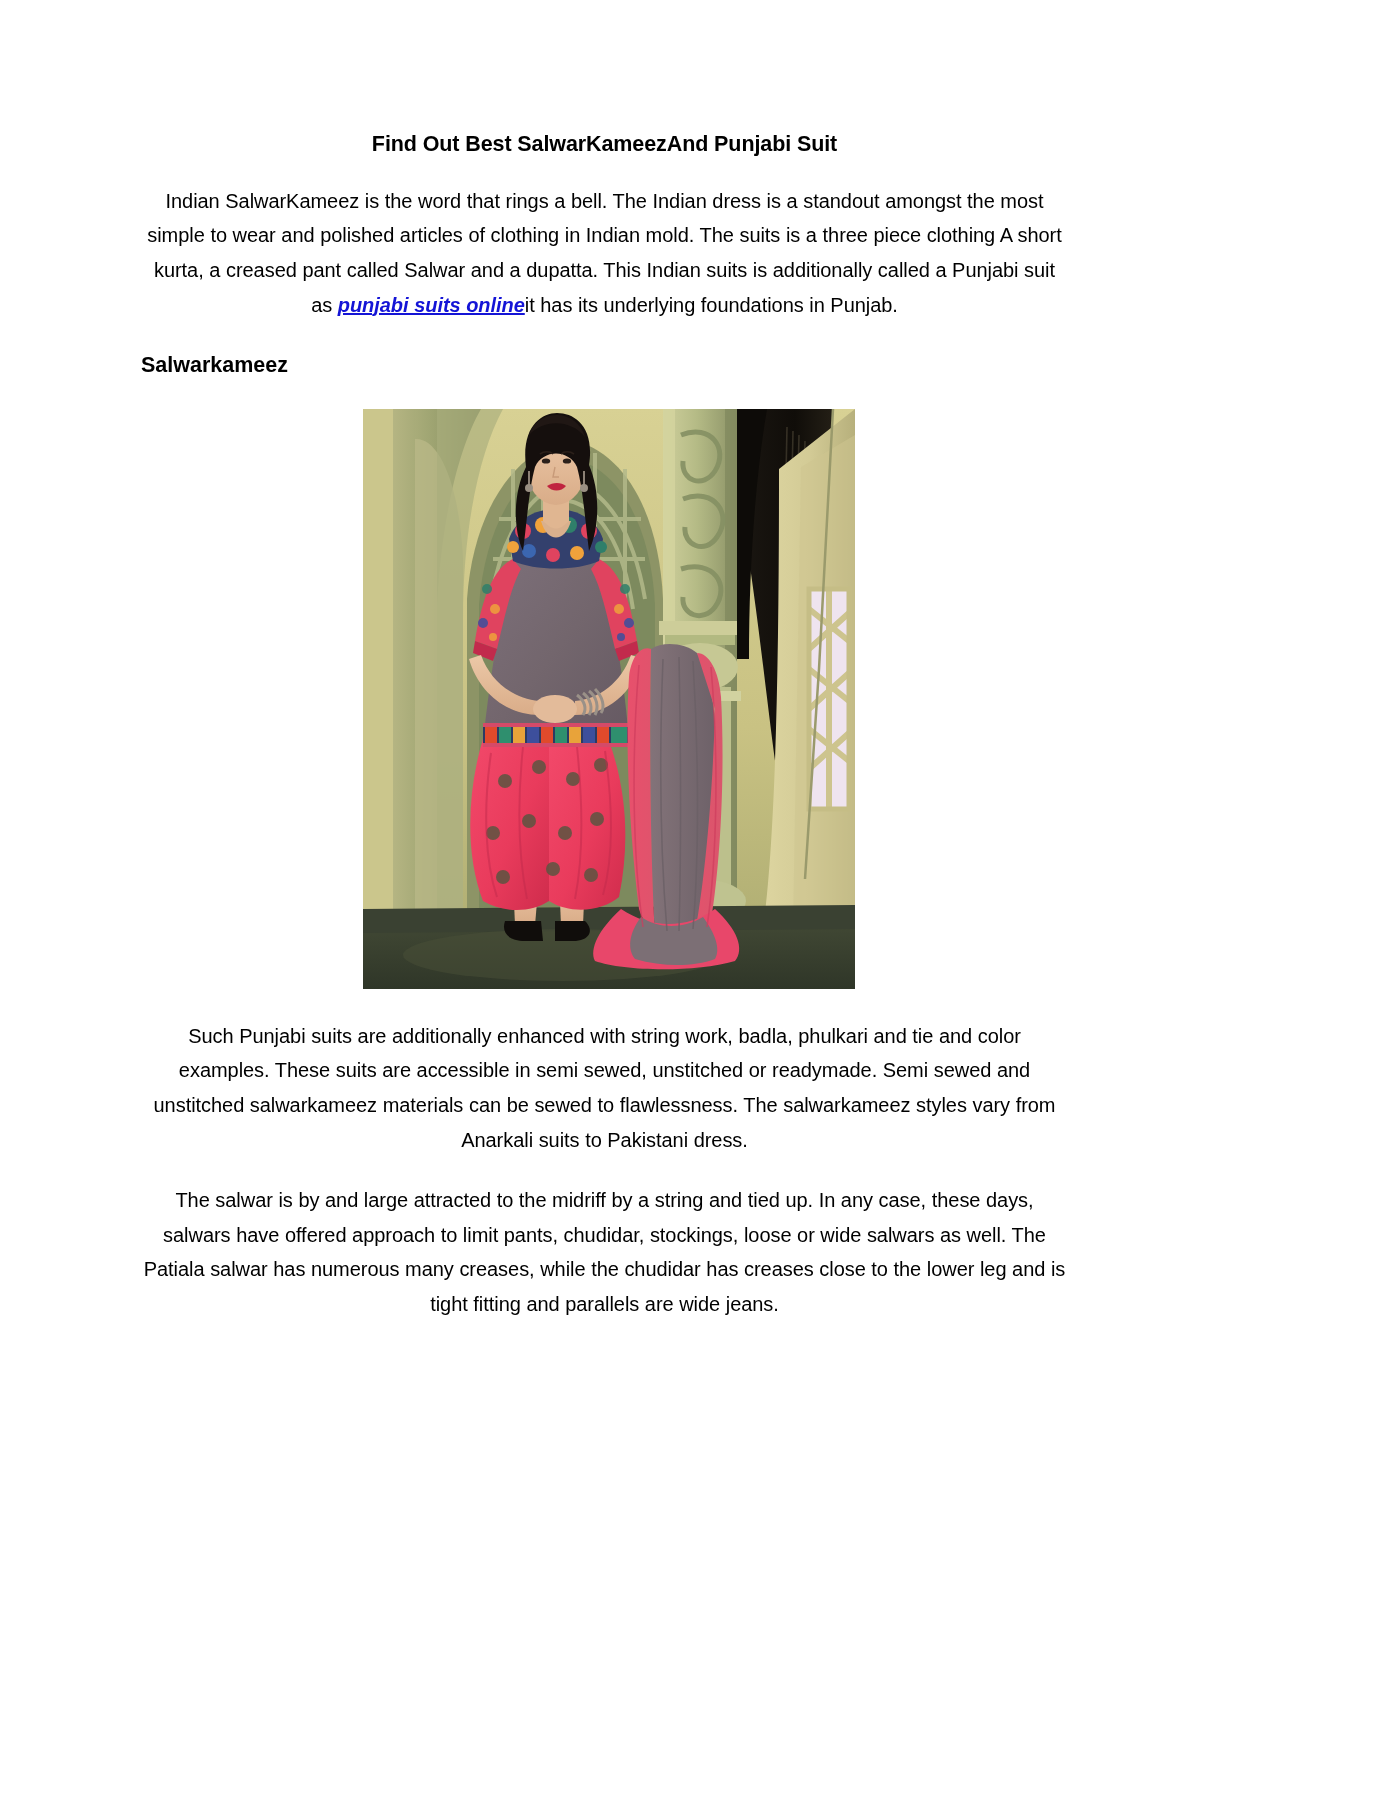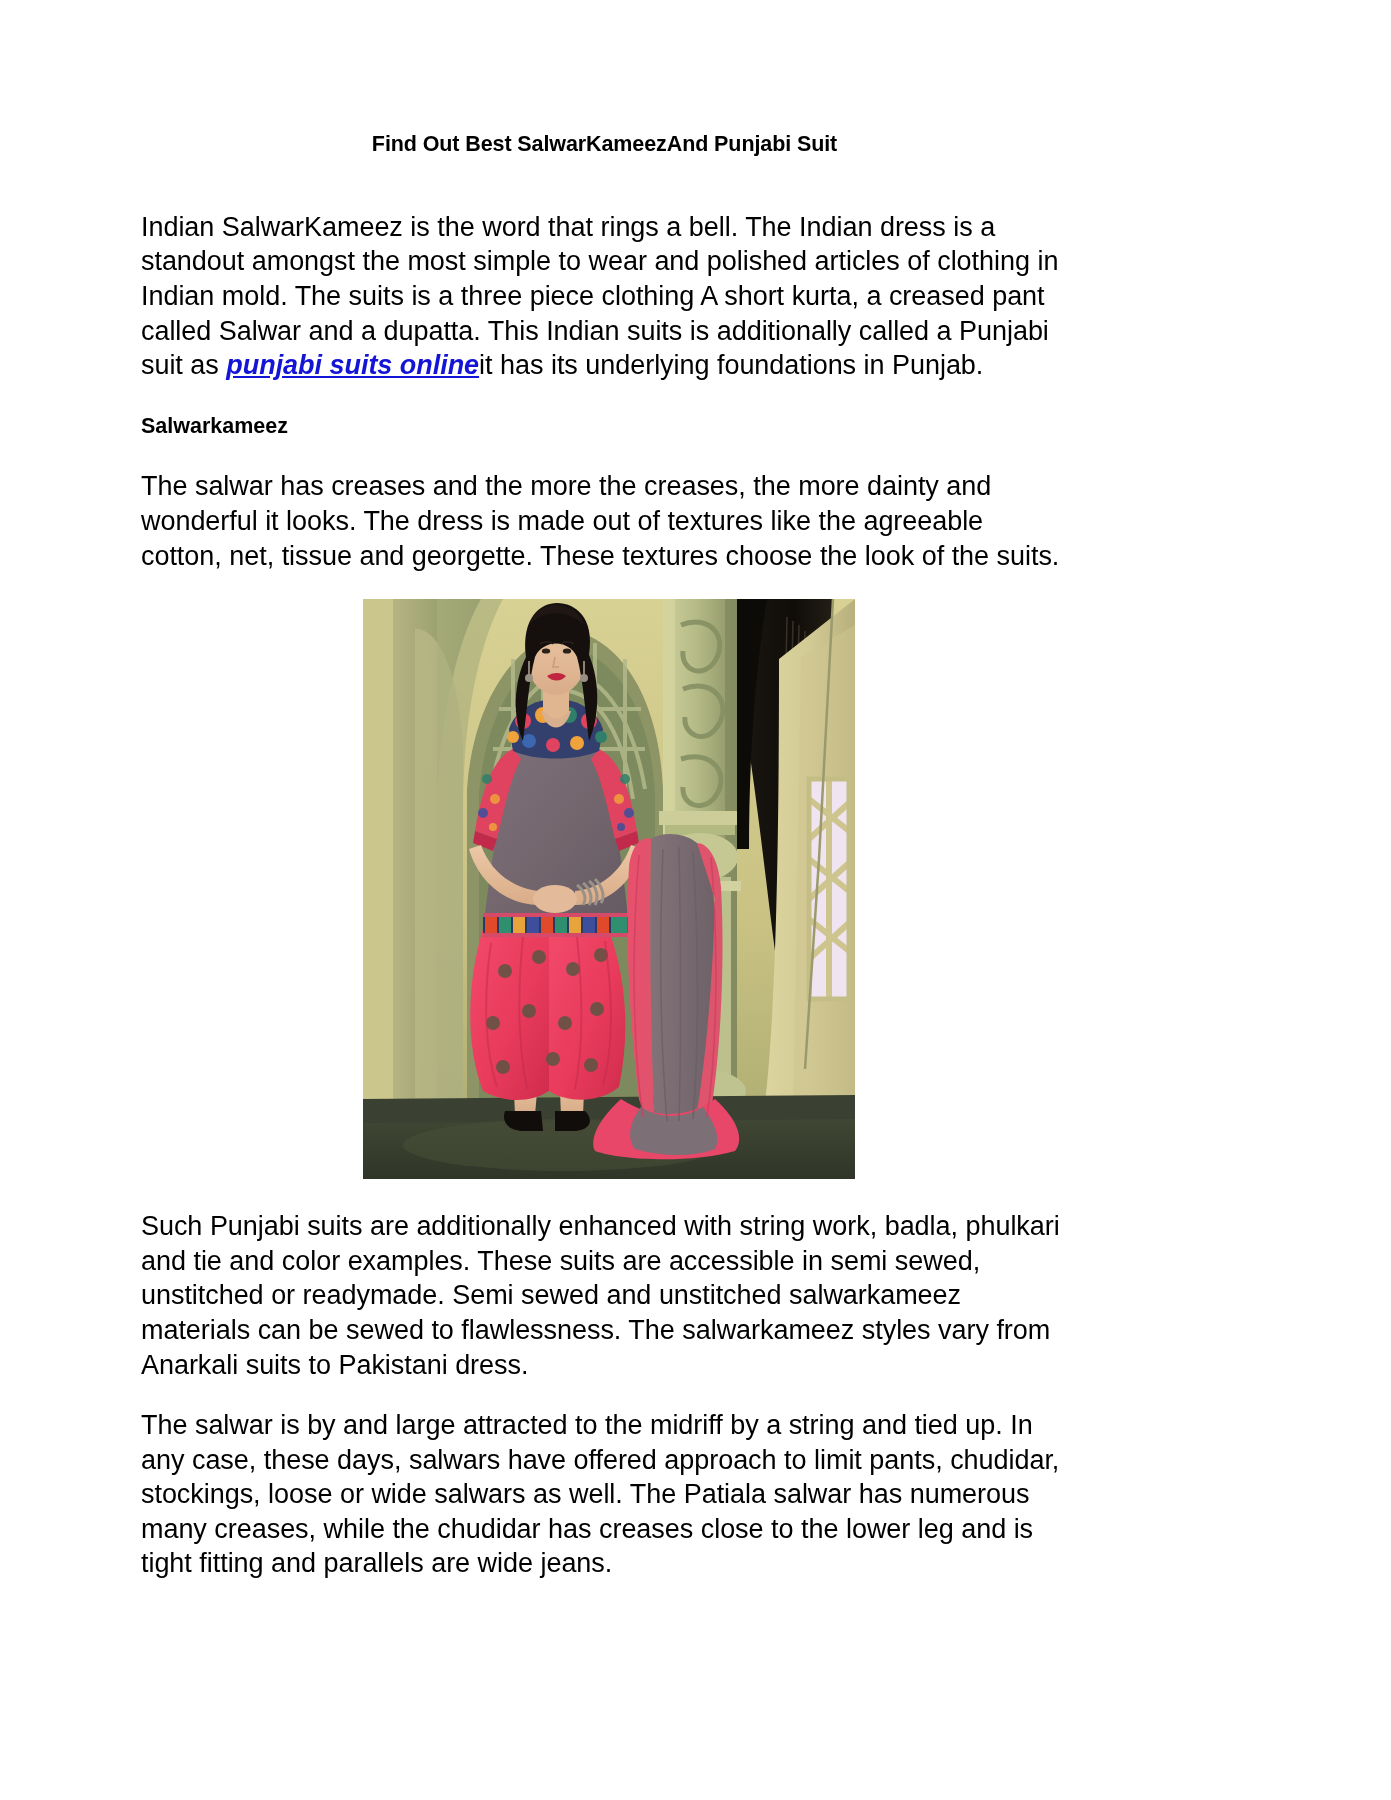--- a/index.html
+++ b/index.html
@@ -24,28 +24,28 @@
     position: absolute;
     left: 141px;
     top: 132px;
     width: 927px;
   }
   .doc-title {
     text-align: center;
     font-weight: bold;
     font-size: 21.5px;
     line-height: 1.2;
-    margin: 0 0 52px 0;
+    margin: 0 0 26px 0;
     letter-spacing: -0.1px;
   }
   .para {
-    font-size: 27px;
+    font-size: 20px;
     line-height: 34.6px;
     margin: 0 0 26px 0;
-    text-align: left;
+    text-align: center;
     letter-spacing: -0.05px;
     word-spacing: 0.1px;
   }
   .sub-head {
     font-size: 21.5px;
     font-weight: bold;
     line-height: 34.6px;
     margin: 0 0 26px 0;
   }
   a.doc-link {
@@ -78,21 +78,20 @@
 
 <div class="page">
   <div class="content">
 
     <h1 class="doc-title">Find Out Best SalwarKameezAnd Punjabi Suit</h1>
 
     <p class="para"><span>Indian SalwarKameez is the word that rings a bell. The Indian dress is a standout amongst the most simple to wear and polished articles of clothing in Indian mold. The suits is a three piece clothing A short kurta, a creased pant called Salwar and a dupatta. This Indian suits is additionally called a Punjabi suit as </span><a class="doc-link" href="#">punjabi suits online</a><span>it has its underlying foundations in Punjab.</span></p>
 
     <p class="sub-head">Salwarkameez</p>
 
-    <p class="para">The salwar has creases and the more the creases, the more dainty and wonderful it looks. The dress is made out of textures like the agreeable cotton, net, tissue and georgette. These textures choose the look of the suits.</p>
 
     <div class="figure-wrap">
       <div class="photo">
         <svg width="492" height="580" viewBox="0 0 492 580" xmlns="http://www.w3.org/2000/svg" role="img" aria-label="salwar kameez model photo">
           <defs>
             <linearGradient id="wallG" x1="0" y1="0" x2="0" y2="1">
               <stop offset="0%" stop-color="#d8d194"></stop>
               <stop offset="55%" stop-color="#c9c283"></stop>
               <stop offset="100%" stop-color="#a9a96f"></stop>
             </linearGradient>

